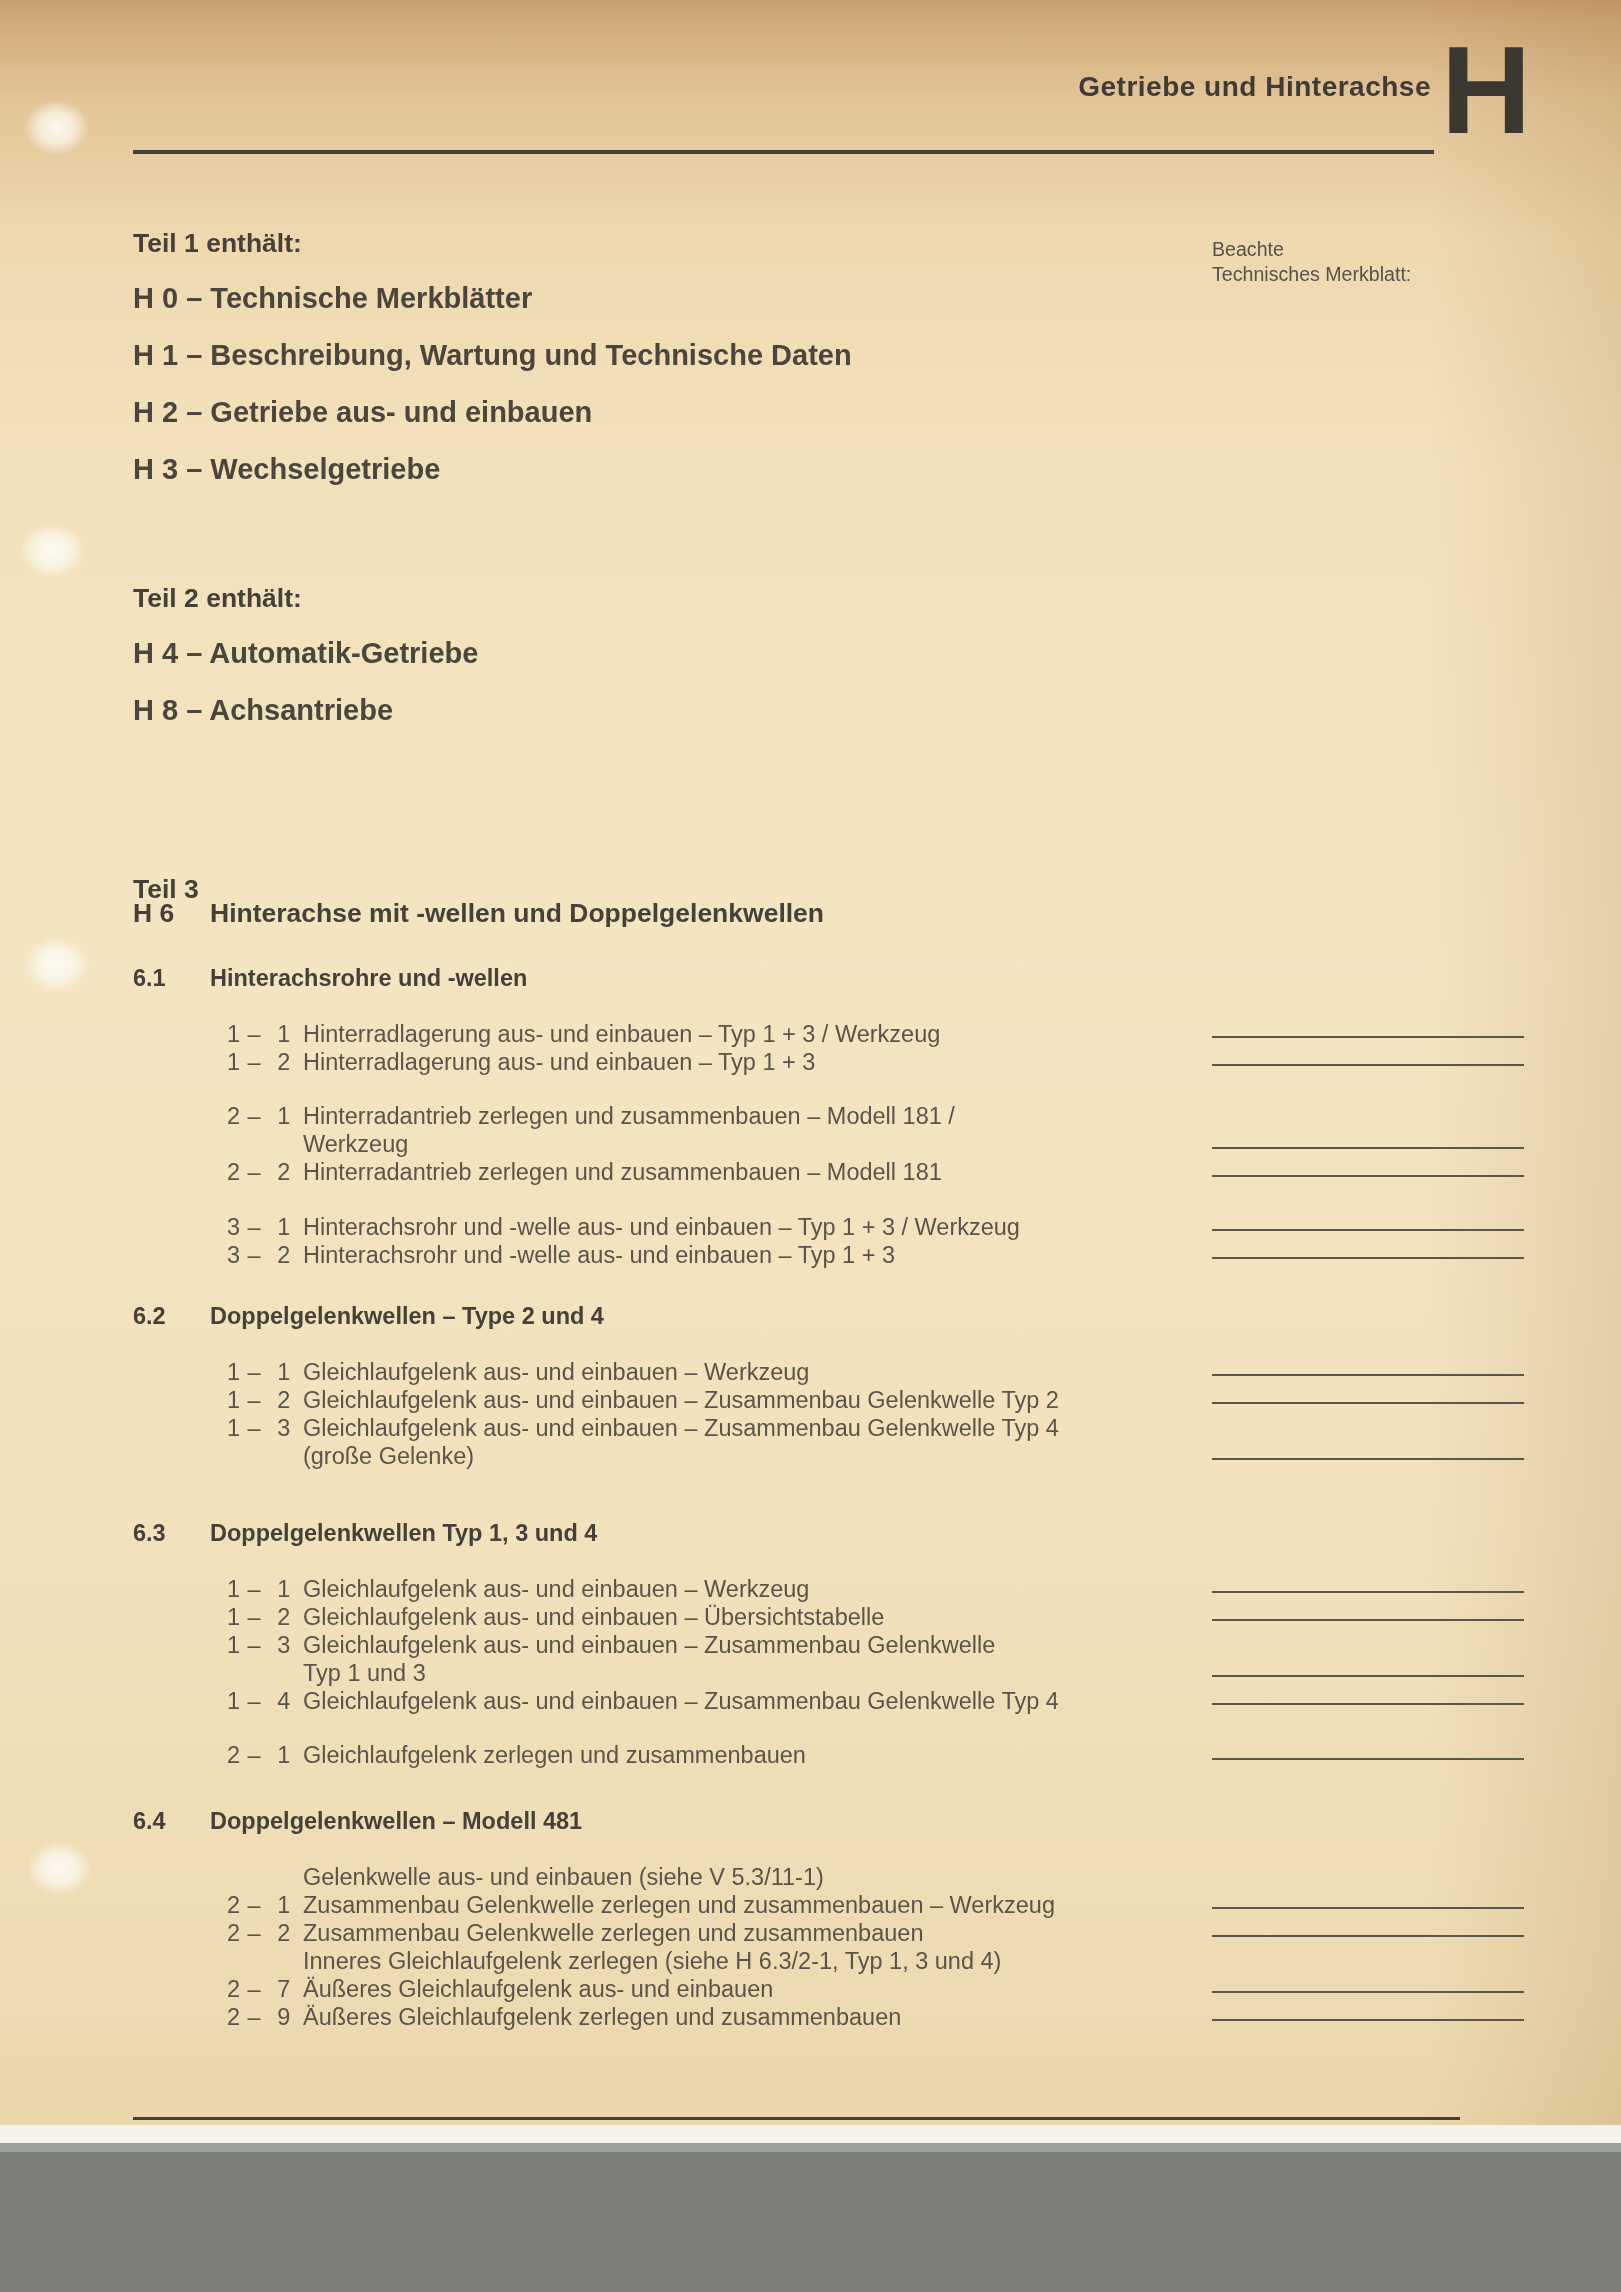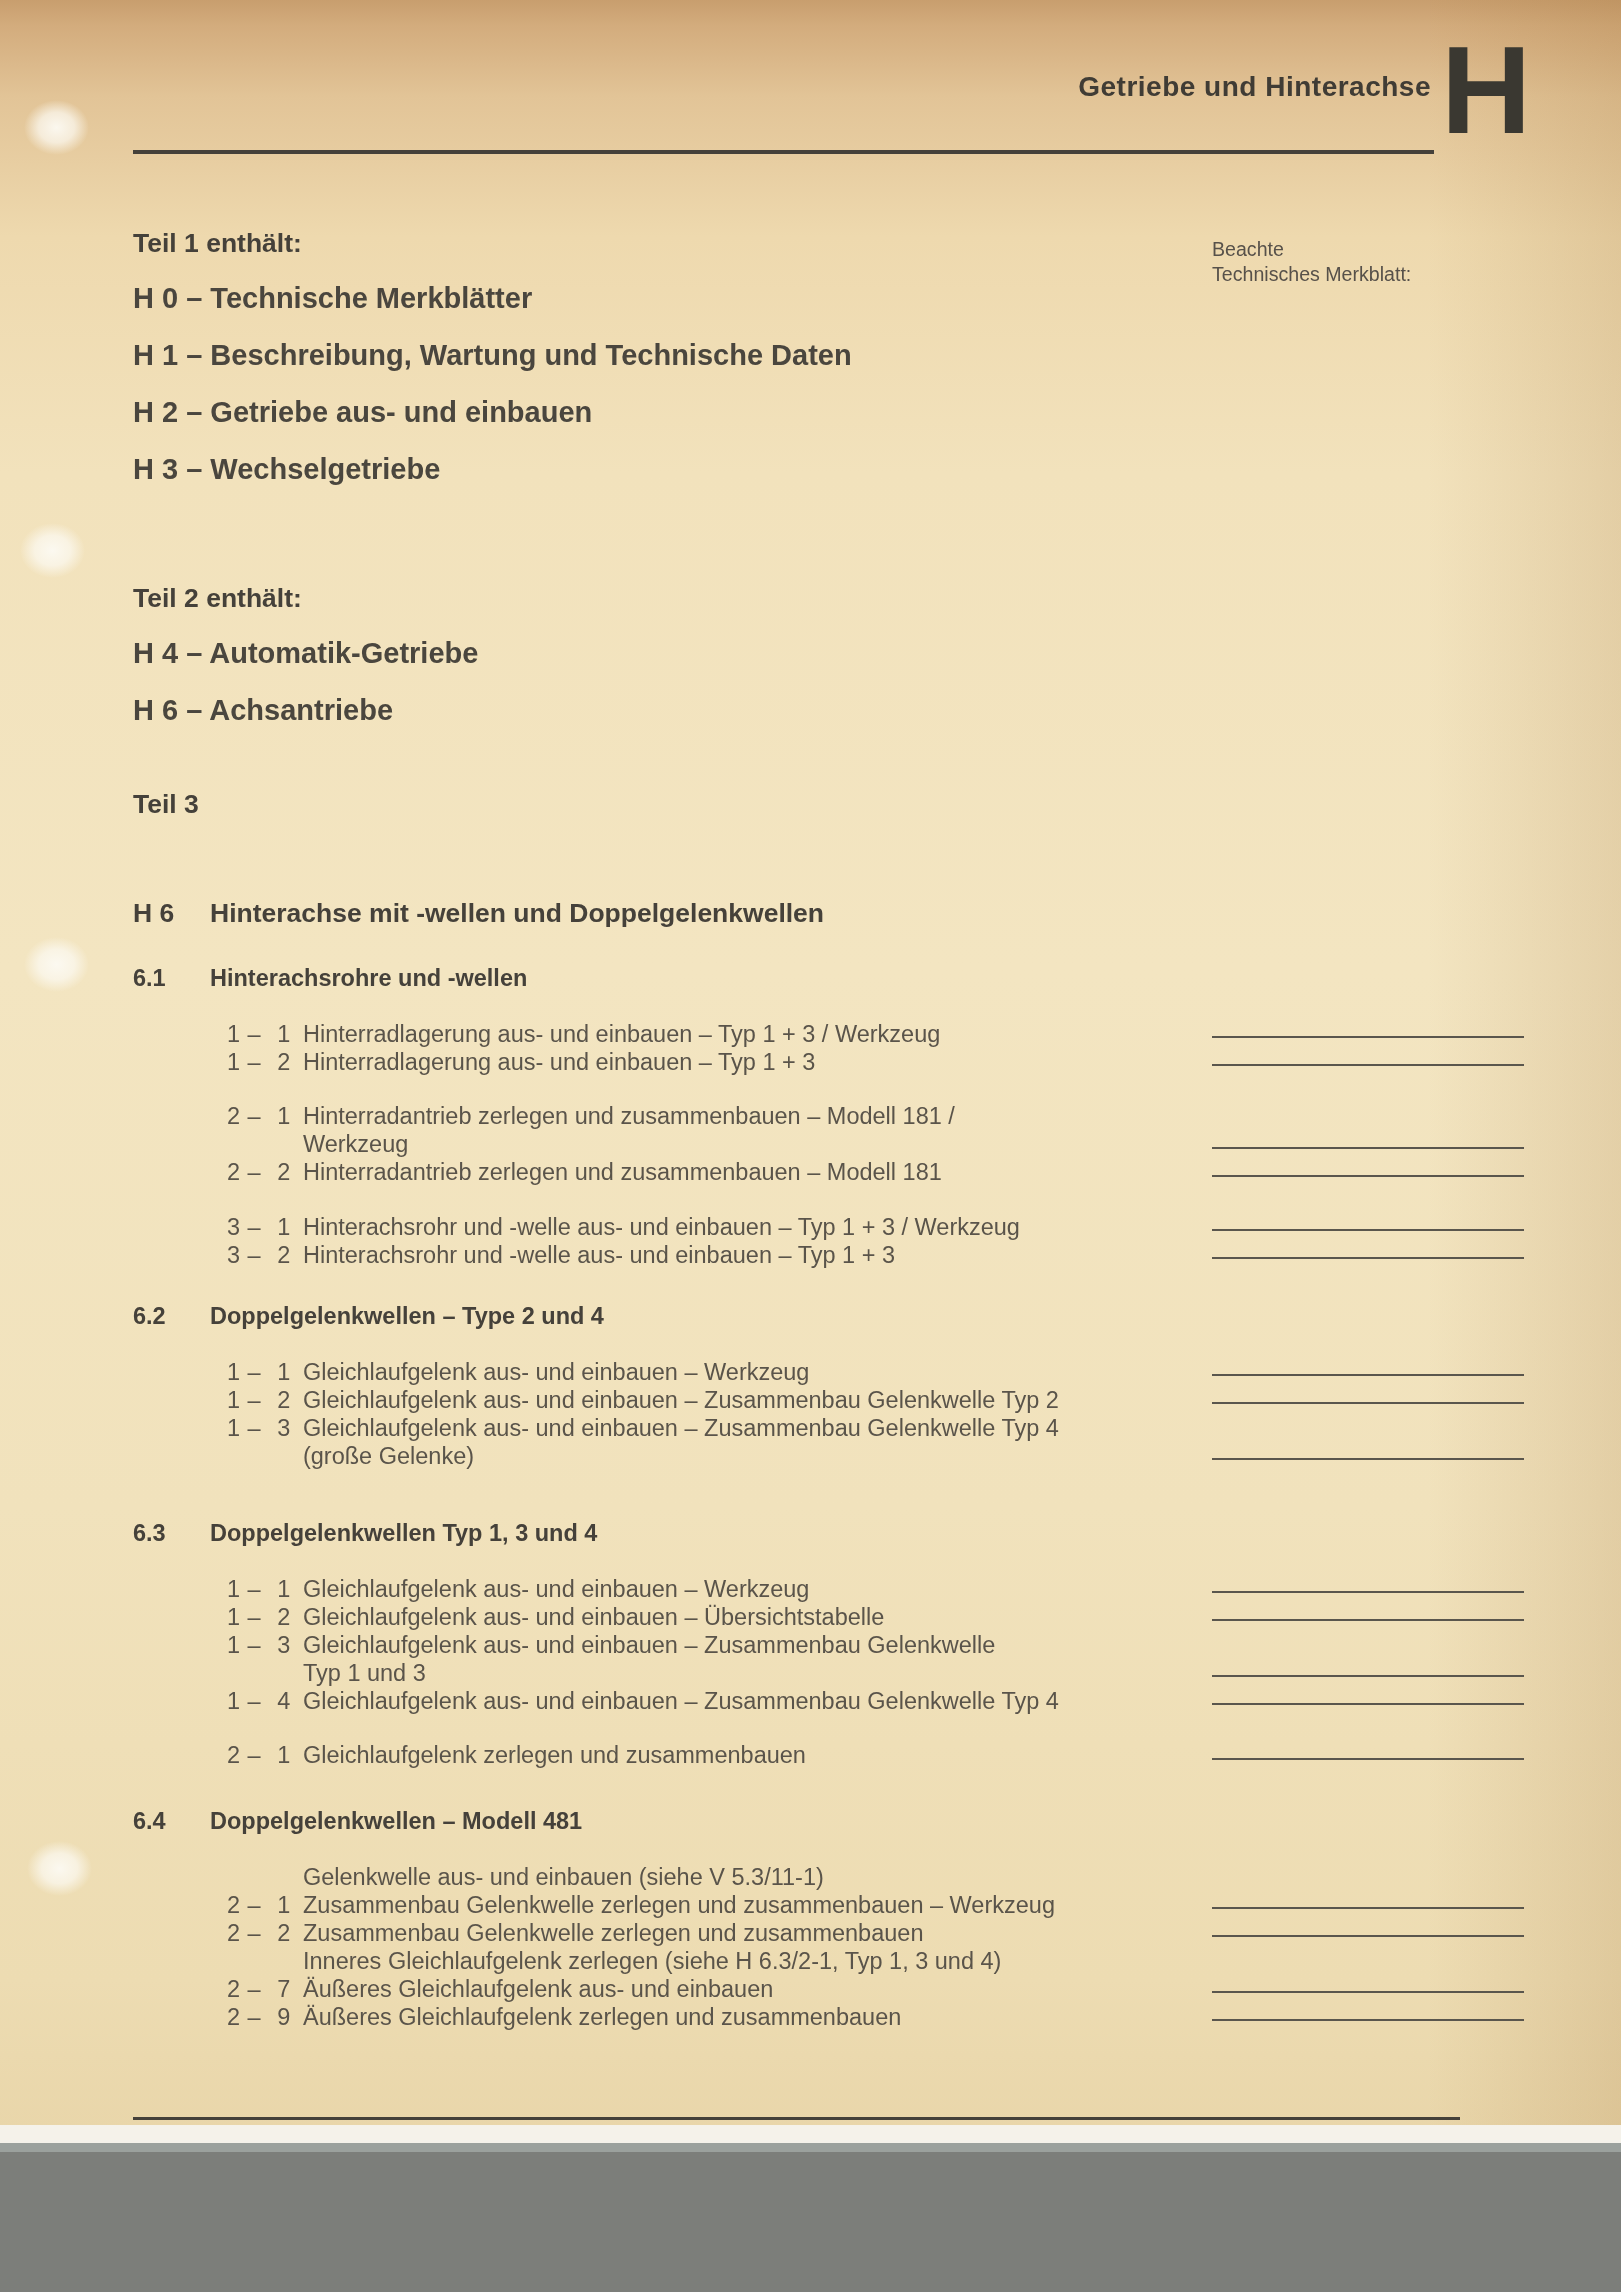--- a/index.html
+++ b/index.html
@@ -34,21 +34,21 @@
   .note { position:absolute; left:1212px; top:237px; font-size:19.6px; line-height:24.5px; color:#57514a; }
 
   
   .part { position:absolute; left:133px; }
   #part1 { top:229px; }
   #part2 { top:584px; }
   .part-heading { font-size:26.5px; font-weight:bold; line-height:29px; color:#45413a; }
   .part-items { margin-top:25.5px; }
   .part-item { height:57px; font-size:29px; font-weight:bold; line-height:29px; color:#4a463e; white-space:nowrap; }
 
-  #part3head { position:absolute; top:789px; left:133px; font-size:26.5px; font-weight:bold; color:#45413a; }
+  #part3head { position:absolute; top:874px; left:133px; font-size:26.5px; font-weight:bold; color:#45413a; }
   #chapter { position:absolute; top:898px; left:133px; font-size:26.5px; font-weight:bold; color:#45413a; white-space:nowrap; }
   .chap-code { display:inline-block; width:77px; }
 
   
   .toc-section { position:absolute; left:133px; width:1431px; }
   #sec0 { top:964px; }
   #sec1 { top:1302px; }
   #sec2 { top:1519px; }
   #sec3 { top:1807px; }
   .sec-head { font-size:23.5px; font-weight:bold; line-height:29px; color:#45413a; white-space:nowrap; }
@@ -102,21 +102,21 @@
         <div class="part-item">H 3 – Wechselgetriebe</div>
       </div>
   </div>
 
   <div class="part" id="part2">
     <div class="part-heading">Teil 2 enthält:</div>
     <div class="part-items">
 
         <div class="part-item">H 4 – Automatik-Getriebe</div>
 
-        <div class="part-item">H 6 – Achsantriebe</div>
+        <div class="part-item">H 8 – Achsantriebe</div>
       </div>
   </div>
 
   <div id="part3head">Teil 3</div>
 
   <div id="chapter">
     <span class="chap-code">H 6</span><span>Hinterachse mit -wellen und Doppelgelenkwellen</span>
   </div>
 
   <section class="toc-section" id="sec0">

